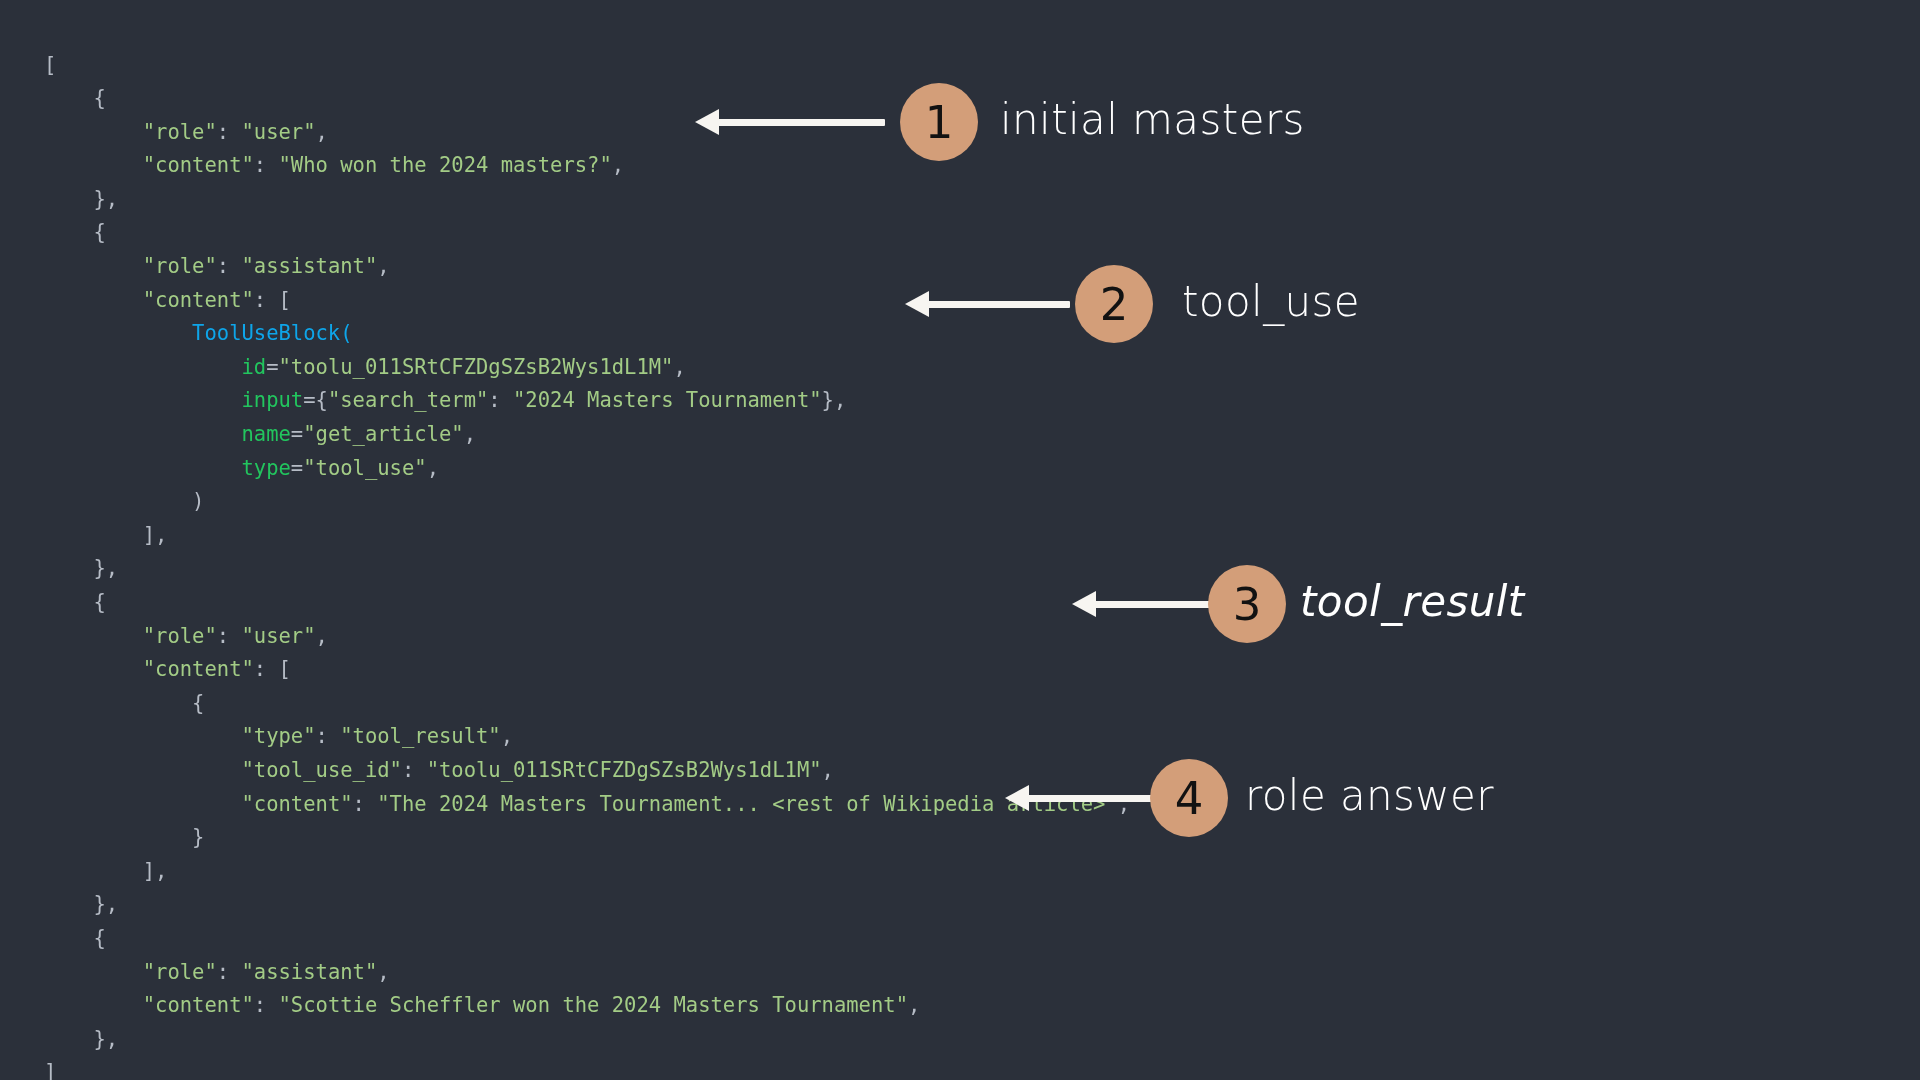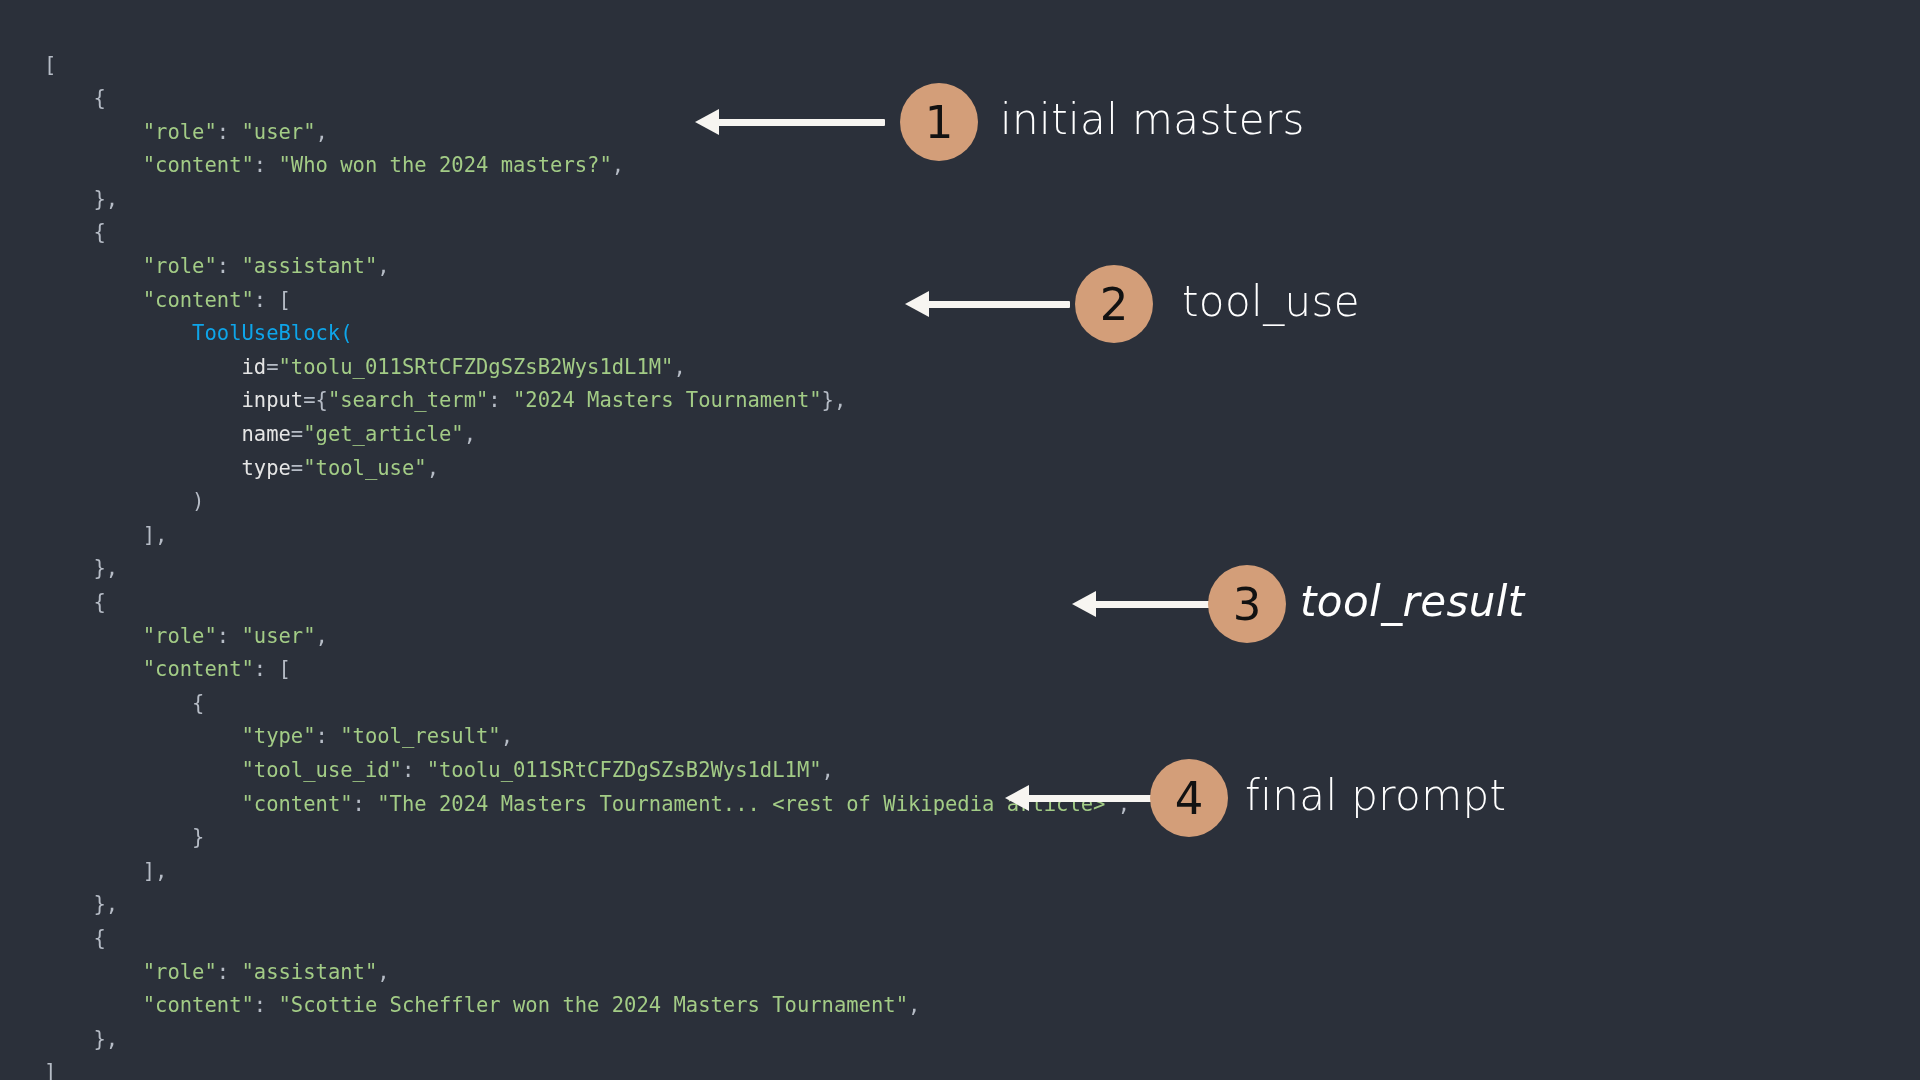--- a/index.html
+++ b/index.html
@@ -26,21 +26,21 @@
     top: 28px;
     font-family: "DejaVu Sans Mono", "Liberation Mono", monospace;
     font-size: 20.5px;
     line-height: 33.6px;
     white-space: pre;
     letter-spacing: 0px;
   }
   .ln { display: block; height: 33.6px; }
   .pu { color: #b6bcc6; }          
   .st { color: #a3cc86; }          
-  .kw { color: #e5e5e5; }          
+  .kw { color: #22c55e; }          
   .cl { color: #0ea5e9; }          
 
   
   .anno {
     position: absolute;
     height: 0;
   }
   .arrow-wrap {
     position: absolute;
     height: 26px;
@@ -117,17 +117,17 @@
         </div>
         <div class="num-circle" style="left: 1208px; top: 565px;">3</div>
         <div class="anno-label" style="left: 1300px; top: 577px; font-style: italic;">tool_result</div>
       </div>
       <div class="anno">
         <div class="arrow-wrap" style="left: 1005px; top: 785px; width: 150px;">
           <div class="arrow-head"></div>
           <div class="arrow-line" style="left: 22px; width: 128px;"></div>
         </div>
         <div class="num-circle" style="left: 1150px; top: 759px;">4</div>
-        <div class="anno-label" style="left: 1245px; top: 771px;">final prompt</div>
+        <div class="anno-label" style="left: 1245px; top: 771px;">role answer</div>
       </div>
     </div>
 
 </div>
 
 </body></html>

